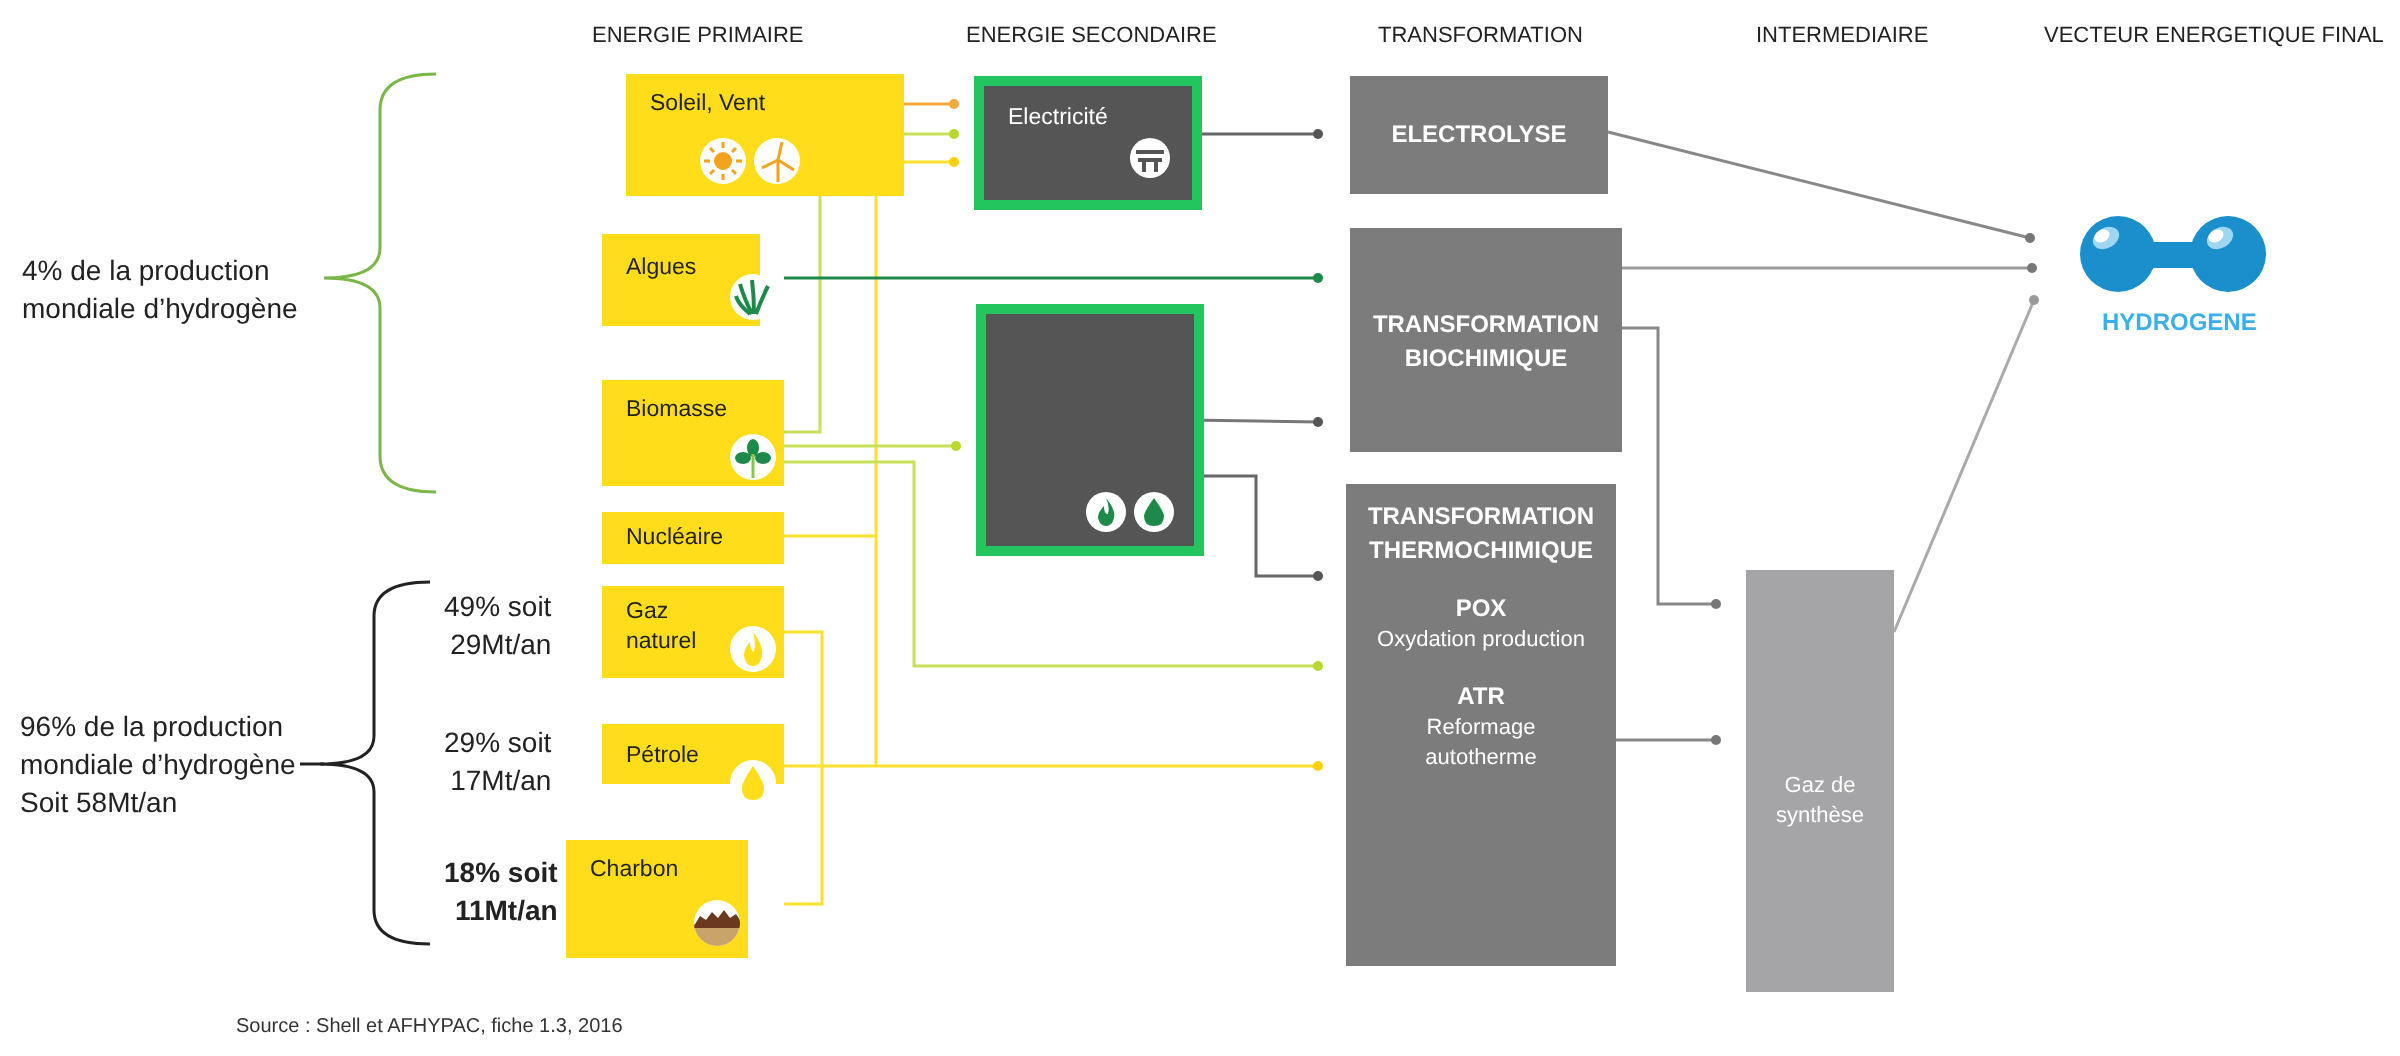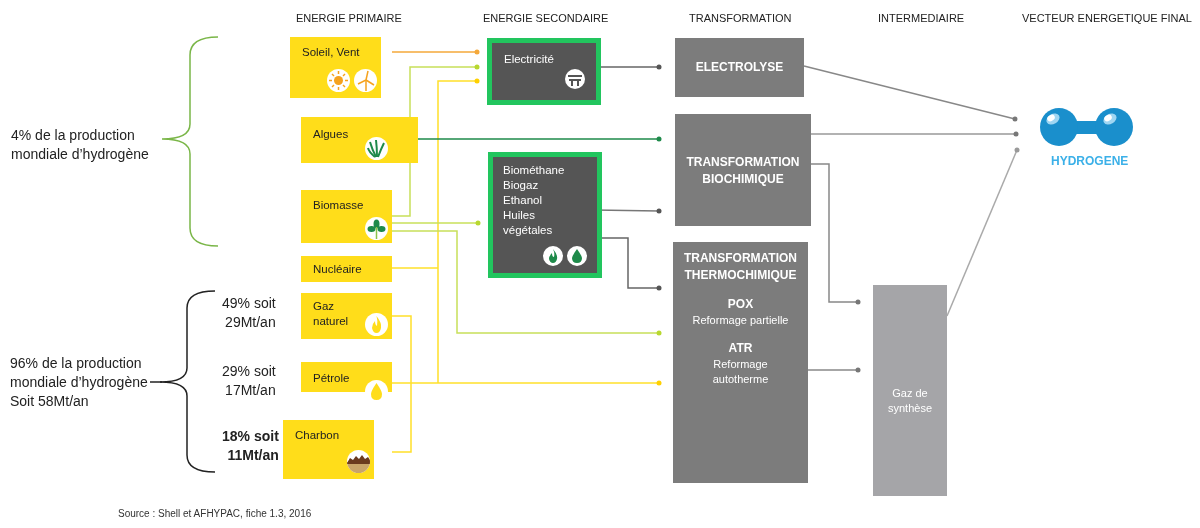--- a/index.html
+++ b/index.html
@@ -97,21 +97,21 @@
 </div>
 <div class="pct" style="left:222px; top:362px;">
   <div>29% soit</div>
   <div>17Mt/an</div>
 </div>
 <div class="pct" style="left:222px; top:427px;font-weight:bold;">
   <div>18% soit</div>
   <div>11Mt/an</div>
 </div>
 
-<div class="ybox" style="left:290px; top:37px; width:91px; height:61px;">
+<div class="ybox" style="left:313px; top:37px; width:91px; height:61px;padding-left:48px;">
   <div class="lbl">Soleil, Vent</div>
   <div class="icon-circle" style="left:37px; top:32px;">
     <svg width="23" height="23" viewBox="0 0 23 23">
         <circle cx="11.5" cy="11.5" r="4.5" fill="#F5A21E"></circle>
         <g stroke="#F5A21E" stroke-width="1.5">
           <line x1="11.5" y1="2" x2="11.5" y2="5"></line>
           <line x1="11.5" y1="18" x2="11.5" y2="21"></line>
           <line x1="2" y1="11.5" x2="5" y2="11.5"></line>
           <line x1="18" y1="11.5" x2="21" y2="11.5"></line>
           <line x1="5" y1="5" x2="7" y2="7"></line>
@@ -126,21 +126,21 @@
         <g stroke="#F5A21E" stroke-width="1.5" fill="none">
           <line x1="12" y1="11" x2="12" y2="22"></line>
           <line x1="12" y1="11" x2="14" y2="2"></line>
           <line x1="12" y1="11" x2="4" y2="15"></line>
           <line x1="12" y1="11" x2="20" y2="16"></line>
         </g>
       </svg>
   </div>
 </div>
 
-<div class="ybox" style="left:301px; top:117px; width:79px; height:46px;padding-left:38px;">
+<div class="ybox" style="left:301px; top:117px; width:79px; height:46px;">
   <div class="lbl" style="top:10px;">Algues</div>
   <div class="icon-circle" style="left:64px; top:20px;">
     <svg width="23" height="23" viewBox="0 0 23 23">
         <g stroke="#1E8A4A" stroke-width="2" fill="none">
           <path d="M11,20 Q7,12 5,5"></path>
           <path d="M12,20 Q12,11 11,3"></path>
           <path d="M13,20 Q16,12 19,6"></path>
           <path d="M10,20 Q4,15 3,11"></path>
         </g>
       </svg>
@@ -200,27 +200,20 @@
     <svg width="20" height="20" viewBox="0 0 20 20">
         <rect x="3" y="6" width="14" height="2" fill="#555"></rect>
         <rect x="4" y="10" width="12" height="2" fill="#555"></rect>
         <rect x="6" y="12" width="2" height="5" fill="#555"></rect>
         <rect x="12" y="12" width="2" height="5" fill="#555"></rect>
       </svg>
   </div>
 </div>
 
 <div class="dbox" style="left:488px; top:152px; width:104px; height:116px;">
-  <div style="position:absolute; left:10px; top:6px; font-size:11.5px; line-height:15px;">
-    <div>Biométhane</div>
-    <div>Biogaz</div>
-    <div>Ethanol</div>
-    <div>Huiles</div>
-    <div>végétales</div>
-  </div>
   <div class="icon-circle" style="left:50px; top:89px; width:20px; height:20px;">
     <svg width="20" height="20" viewBox="0 0 20 20">
         <path d="M10,3 Q15,9 14,13 Q13,17 10,17 Q7,17 6,13 Q6,10 9,7 Q9,11 11,11 Q12,7 10,3 Z" fill="#1E8A4A"></path>
       </svg>
   </div>
   <div class="icon-circle" style="left:74px; top:89px; width:20px; height:20px;">
     <svg width="20" height="20" viewBox="0 0 20 20">
         <path d="M10,3 Q15,10 15,12 Q15,17 10,17 Q5,17 5,12 Q5,10 10,3 Z" fill="#1E8A4A"></path>
       </svg>
   </div>
@@ -237,21 +230,21 @@
   </div>
 </div>
 
 <div class="gbox thermo-sub" style="left:673px; top:242px; width:135px; height:241px;">
   <div style="margin-top:8px;">
     <div>TRANSFORMATION</div>
     <div>THERMOCHIMIQUE</div>
   </div>
   <div style="margin-top:12px;">
     <b>POX</b>
-    <span>Reformage partielle</span>
+    <span>Oxydation production</span>
   </div>
   <div style="margin-top:12px;">
     <b>ATR</b>
     <span>Reformage</span>
     <span>autotherme</span>
   </div>
 </div>
 
 <div class="lgbox" style="left:873px; top:265px; width:74px; height:211px;">
   <div style="margin-top:101px;">

